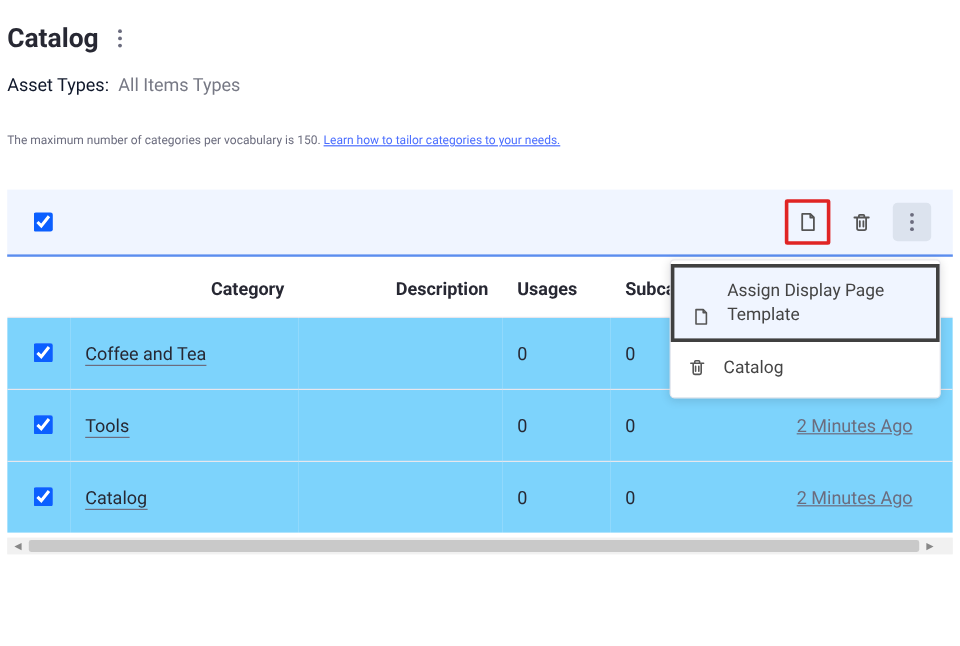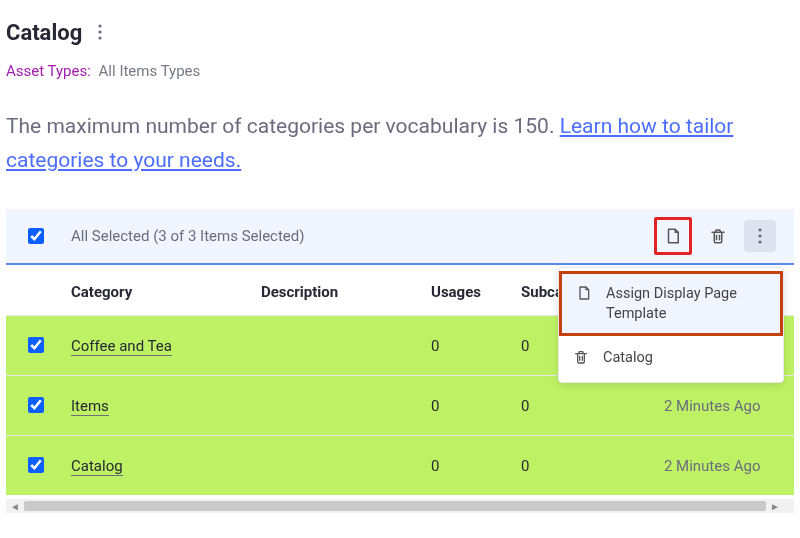--- a/index.html
+++ b/index.html
@@ -30,25 +30,25 @@
     width: 32px;
     height: 32px;
     color: #6B6C7E;
     cursor: pointer;
     border-radius: 4px;
   }
   .filter-row {
     margin-bottom: 30px;
     font-size: 15px;
   }
-  .filter-row .label { color: #a21caf; }
+  .filter-row .label { color: #0f172a; }
   .filter-row .value { color: #777985; margin-left: 4px; }
   .info-text {
     color: #6B6C7E;
-    font-size: 21px;
+    font-size: 10px;
     line-height: 1.6;
     margin-bottom: 32px;
   }
   .info-text a {
     color: #4B6EFF;
     text-decoration: underline;
   }
   .selection-bar {
     background: #F0F5FF;
     border-bottom: 2px solid #5B8DEF;
@@ -88,34 +88,34 @@
     position: relative;
     overflow-x: auto;
     width: 100%;
   }
   table {
     border-collapse: collapse;
     width: 100%;
     min-width: 780px;
   }
   th {
-    text-align: left;
+    text-align: right;
     font-weight: 700;
     font-size: 15px;
     color: #272833;
     padding: 18px 12px 14px 12px;
     border-bottom: 0;
   }
   th.num, td.num { text-align: left; }
-  th.right, td.right { text-align: center; }
+  th.right, td.right { text-align: center; text-decoration: underline; }
   td {
     padding: 18px 12px;
     border-top: 1px solid #E7E7ED;
     font-size: 15px;
-    background: #bef264;
+    background: #7dd3fc;
     vertical-align: middle;
   }
   td.chk-cell, th.chk-cell { width: 44px; padding-left: 18px; }
   td.cat a {
     color: #272833;
     text-decoration: none;
     border-bottom: 1px solid #6B6C7E;
   }
   td.modified { color: #6B6C7E; }
   tr.header-row th { background: #fff; }
@@ -136,22 +136,23 @@
     align-items: flex-start;
     gap: 12px;
     padding: 10px 14px;
     color: #444;
     cursor: pointer;
     font-size: 14.5px;
     line-height: 1.35;
   }
   .dropdown-item.highlight {
     background: #F0F5FF;
-    border: 3px solid #c2410c;
+    border: 3px solid #404040;
     margin: -1px 0 2px 0;
+    align-items: flex-end;
   }
   .dropdown-item .di-icon {
     flex-shrink: 0;
     width: 18px;
     display: flex;
     padding-top: 1px;
     color: #555;
   }
   .scrollbar-fake {
     height: 14px;
@@ -183,21 +184,20 @@
   <span class="value">All Items Types</span>
 </div>
 
 <div class="info-text">
   <span>The maximum number of categories per vocabulary is 150.  </span>
   <a href="#">Learn how to tailor categories to your needs.</a>
 </div>
 
 <div class="selection-bar">
   <input type="checkbox" class="chk" checked="" style="">
-  <span class="sel-text">All Selected (3 of 3 Items Selected)</span>
   <div class="sel-actions">
     <span class="red-box">
       <span class="icon-btn" style="width:28px;height:28px">
         <svg width="18" height="18" viewBox="0 0 24 24" fill="none">
             <path d="M6 3h9l4 4v14H6V3z" stroke="#555" stroke-width="2" stroke-linejoin="round"></path>
             <path d="M15 3v4h4" stroke="#555" stroke-width="2" stroke-linejoin="round"></path>
           </svg>
       </span>
     </span>
     <span class="icon-btn">
@@ -251,21 +251,21 @@
       <tr>
         <td class="chk-cell"><input type="checkbox" class="chk" checked="" style=""></td>
         <td class="cat"><a href="#">Coffee and Tea</a></td>
         <td></td>
         <td class="num">0</td>
         <td class="num">0</td>
         <td class="right modified">2 Minutes Ago</td>
       </tr>
       <tr>
         <td class="chk-cell"><input type="checkbox" class="chk" checked="" style=""></td>
-        <td class="cat"><a href="#">Items</a></td>
+        <td class="cat"><a href="#">Tools</a></td>
         <td></td>
         <td class="num">0</td>
         <td class="num">0</td>
         <td class="right modified">2 Minutes Ago</td>
       </tr>
       <tr>
         <td class="chk-cell"><input type="checkbox" class="chk" checked="" style=""></td>
         <td class="cat"><a href="#">Catalog</a></td>
         <td></td>
         <td class="num">0</td>

